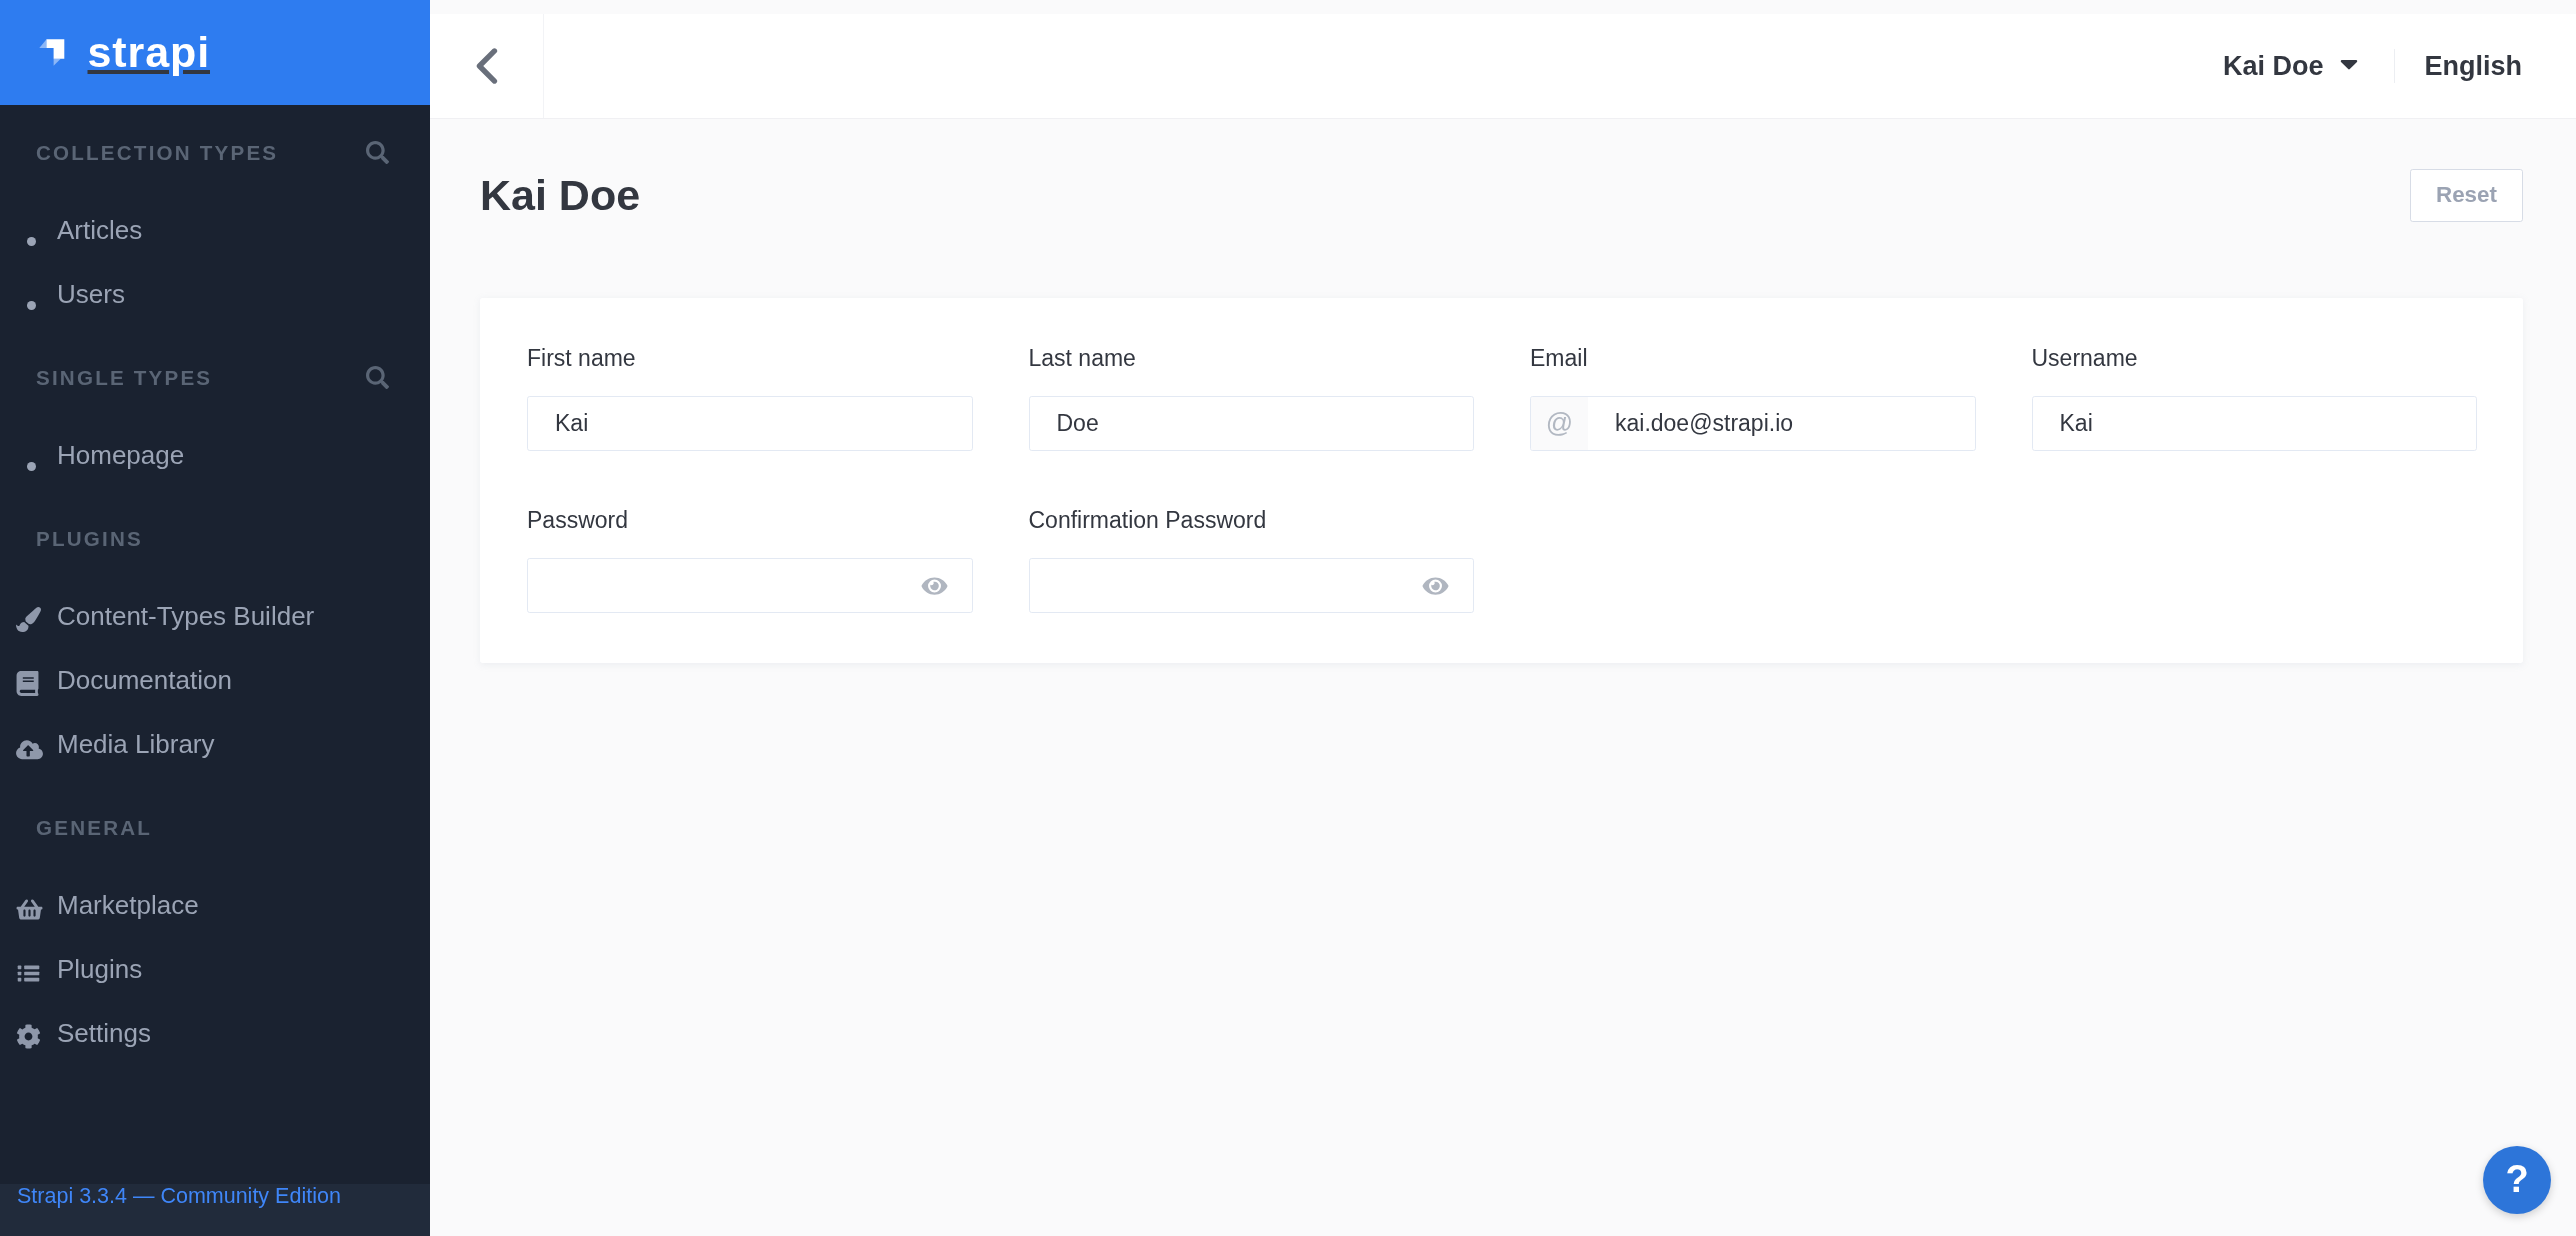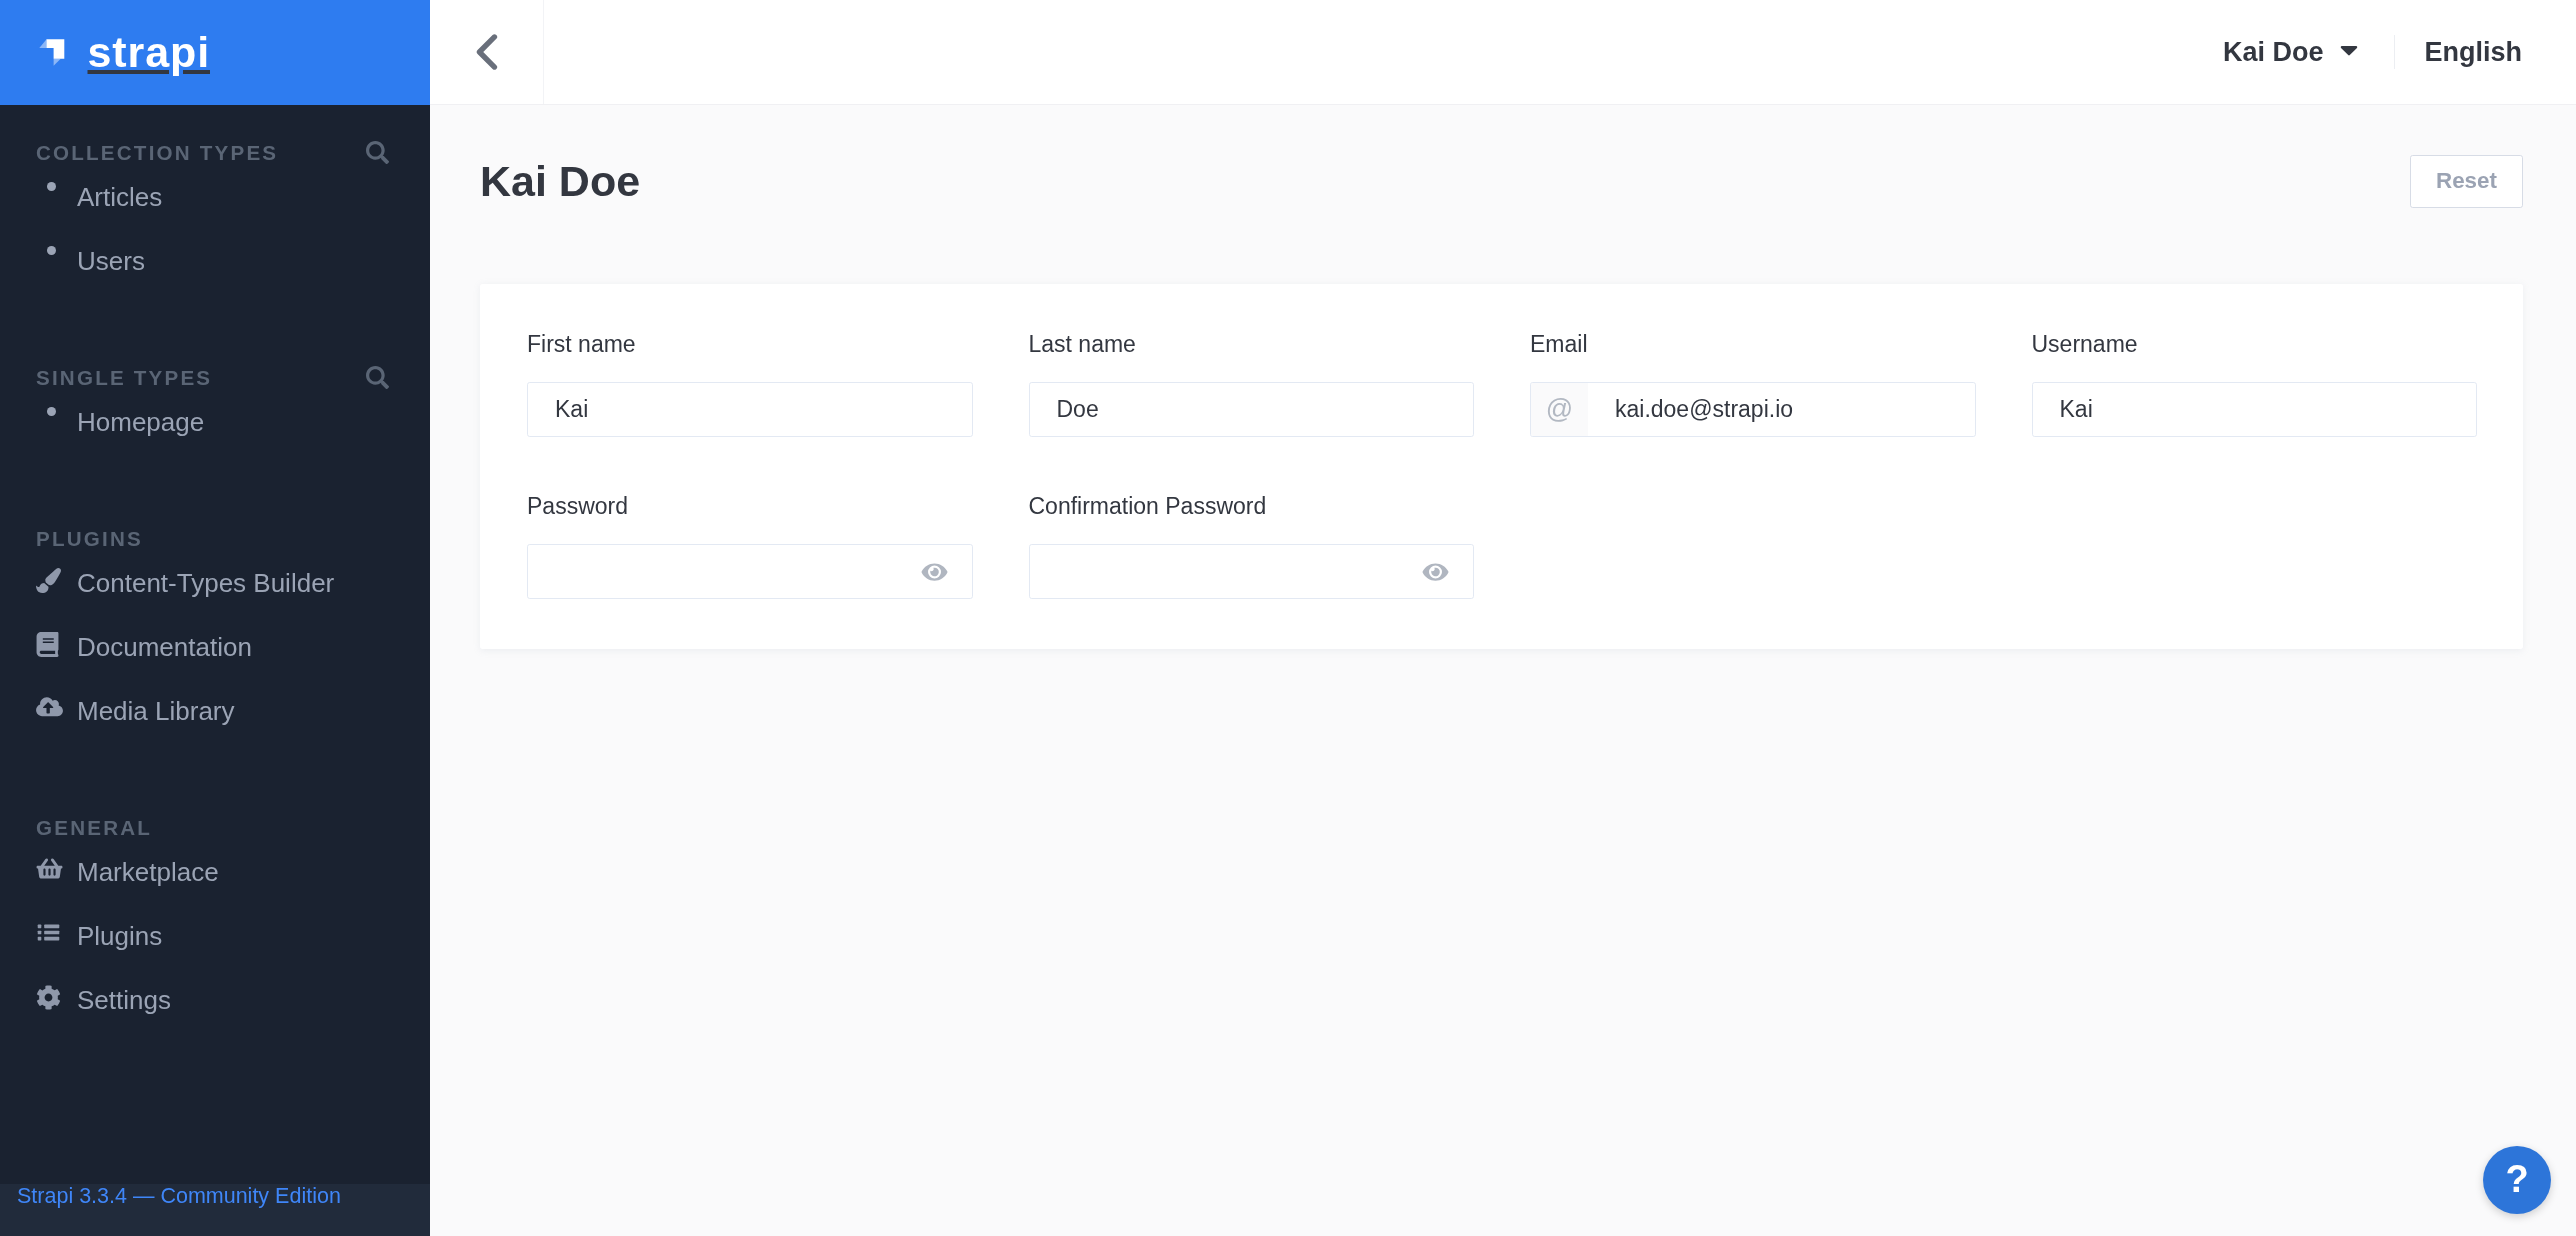--- a/index.html
+++ b/index.html
@@ -24,36 +24,36 @@
   .logo-text { color:#ffffff; font-size:43px; font-weight:700; letter-spacing:0.9px; }
   .side-section { margin-top:54px; }
   .side-section.first { margin-top:34px; }
   .section-head {
     height:27px; display:flex; align-items:center; justify-content:space-between;
     padding:0 41px 0 36px;
     color:#5a6575; font-size:20.6px; font-weight:700; letter-spacing:2.2px;
   }
   .section-items { margin-top:16px; }
   .nav-item {
-    height:64px; display:flex; align-items:flex-start; padding-left:36px;
+    height:64px; display:flex; align-items:flex-end; padding-left:16px;
     color:#9ba4b5; font-size:26px; cursor:pointer;
   }
   .nav-item .icon-cell {
     width:41px; display:flex; align-items:center; color:#8f98aa; flex:none;
   }
   .dot { width:9px; height:9px; border-radius:50%; background:#9ba4b5; margin-left:10.7px; }
   .search-btn { color:#5a6575; cursor:pointer; display:flex; }
   .sidebar-footer {
     position:absolute; bottom:0; left:0; width:430px; height:52px;
     background:#212b3b; display:flex; align-items:flex-start; padding-left:17px;
   }
   .sidebar-footer a { color:#3f86f8; font-size:21.5px; text-decoration:none; }
 
   
-  .main { position:absolute; left:430px; top:0; width:2146px; height:880px; }
+  .main { position:absolute; left:430px; top:14px; width:2146px; height:880px; }
   .topbar {
     height:105px; background:#ffffff; border-bottom:0.9px solid #f0f0f3;
     display:flex; align-items:stretch;
   }
   .back-box {
     width:114px; border-right:0.9px solid #f2f3f6;
     display:flex; align-items:center; justify-content:center;
     color:#696f7b; cursor:pointer;
   }
   .topbar-right { margin-left:auto; display:flex; align-items:center; padding-right:54px; }

